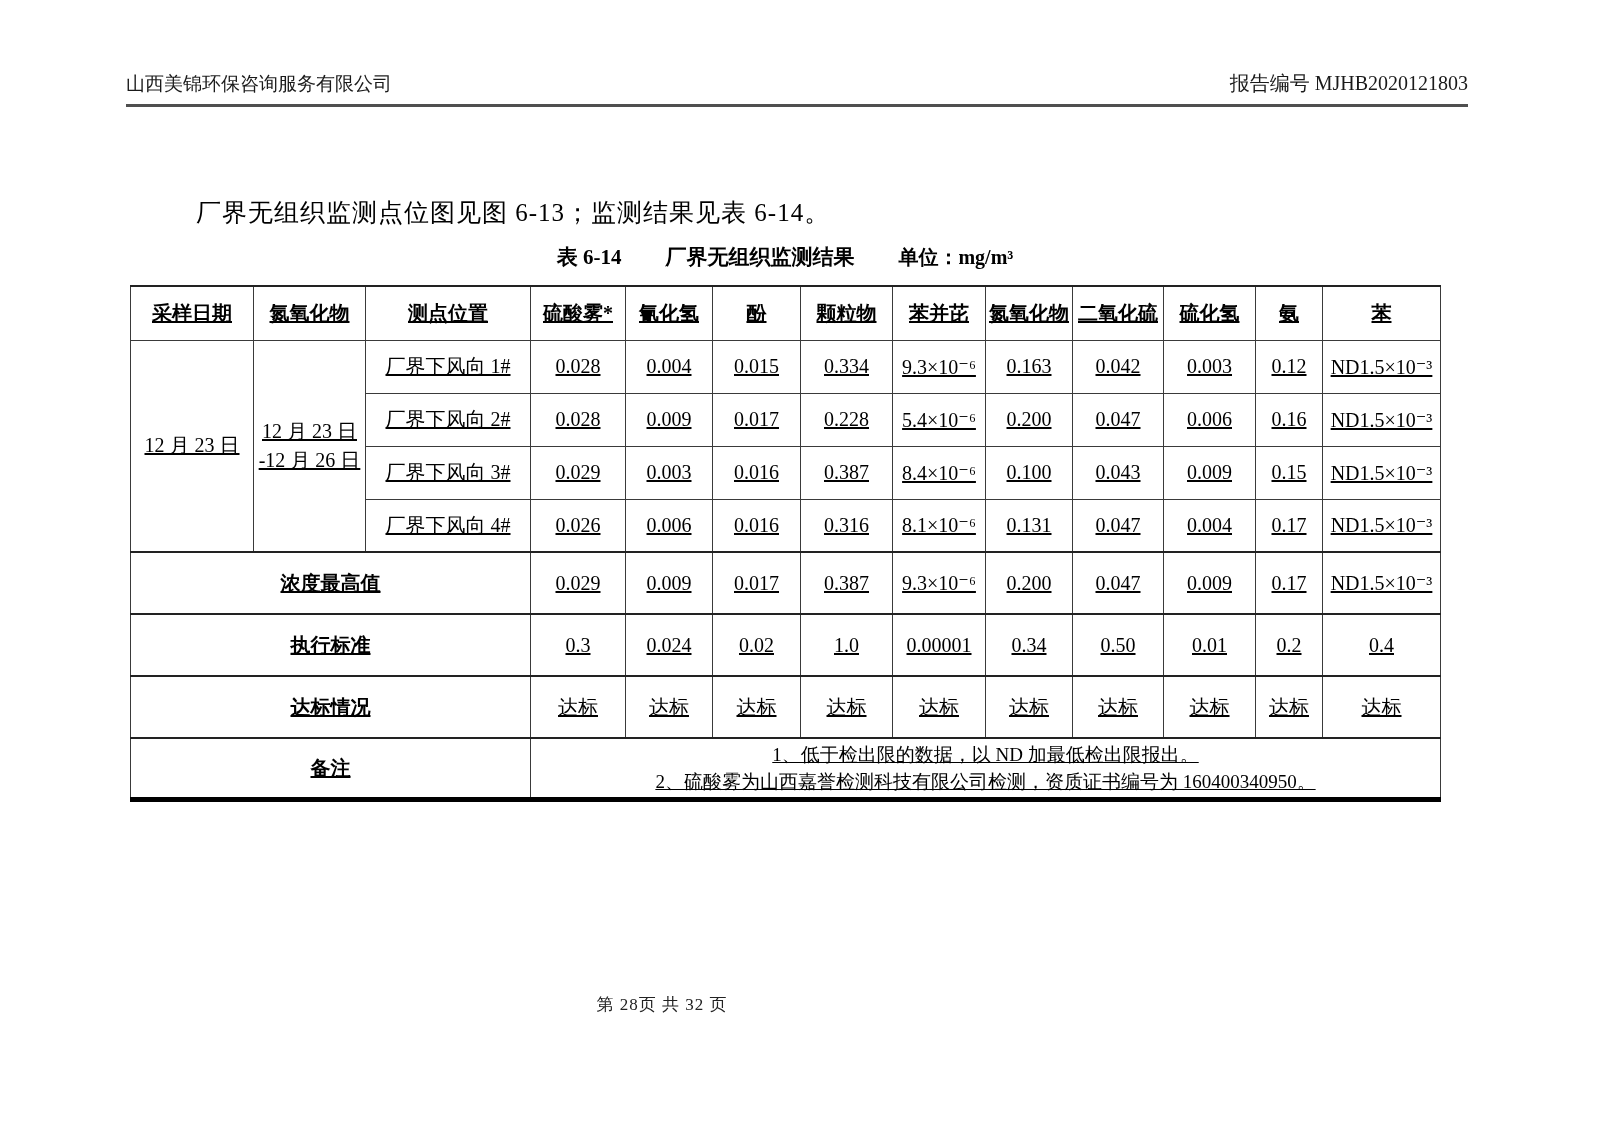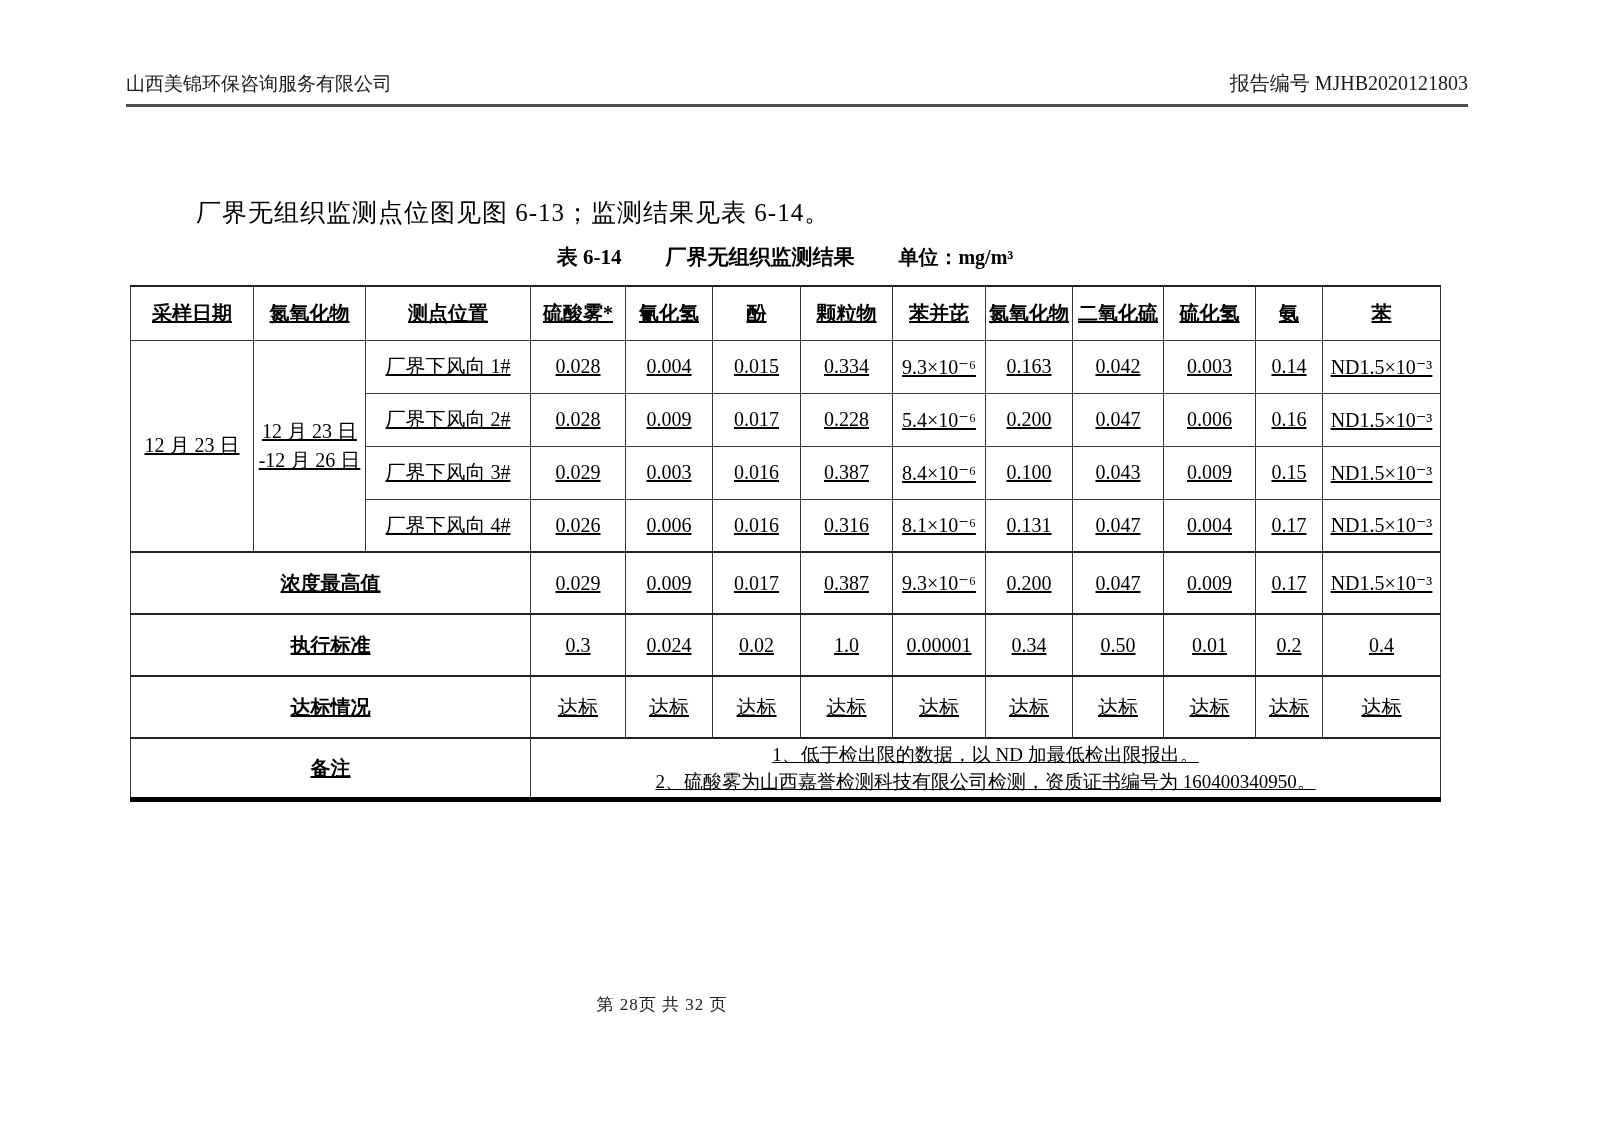--- a/index.html
+++ b/index.html
@@ -133,21 +133,21 @@
 -12 月 26 日</td>
         <td>厂界下风向 1#</td>
         <td>0.028</td>
         <td>0.004</td>
         <td>0.015</td>
         <td>0.334</td>
         <td>9.3×10⁻⁶</td>
         <td>0.163</td>
         <td>0.042</td>
         <td>0.003</td>
-        <td>0.14</td>
+        <td>0.12</td>
         <td>ND1.5×10⁻³</td>
       </tr>
 
       <tr class="data-row">
         <td>厂界下风向 2#</td>
         <td>0.028</td>
         <td>0.009</td>
         <td>0.017</td>
         <td>0.228</td>
         <td>5.4×10⁻⁶</td>

